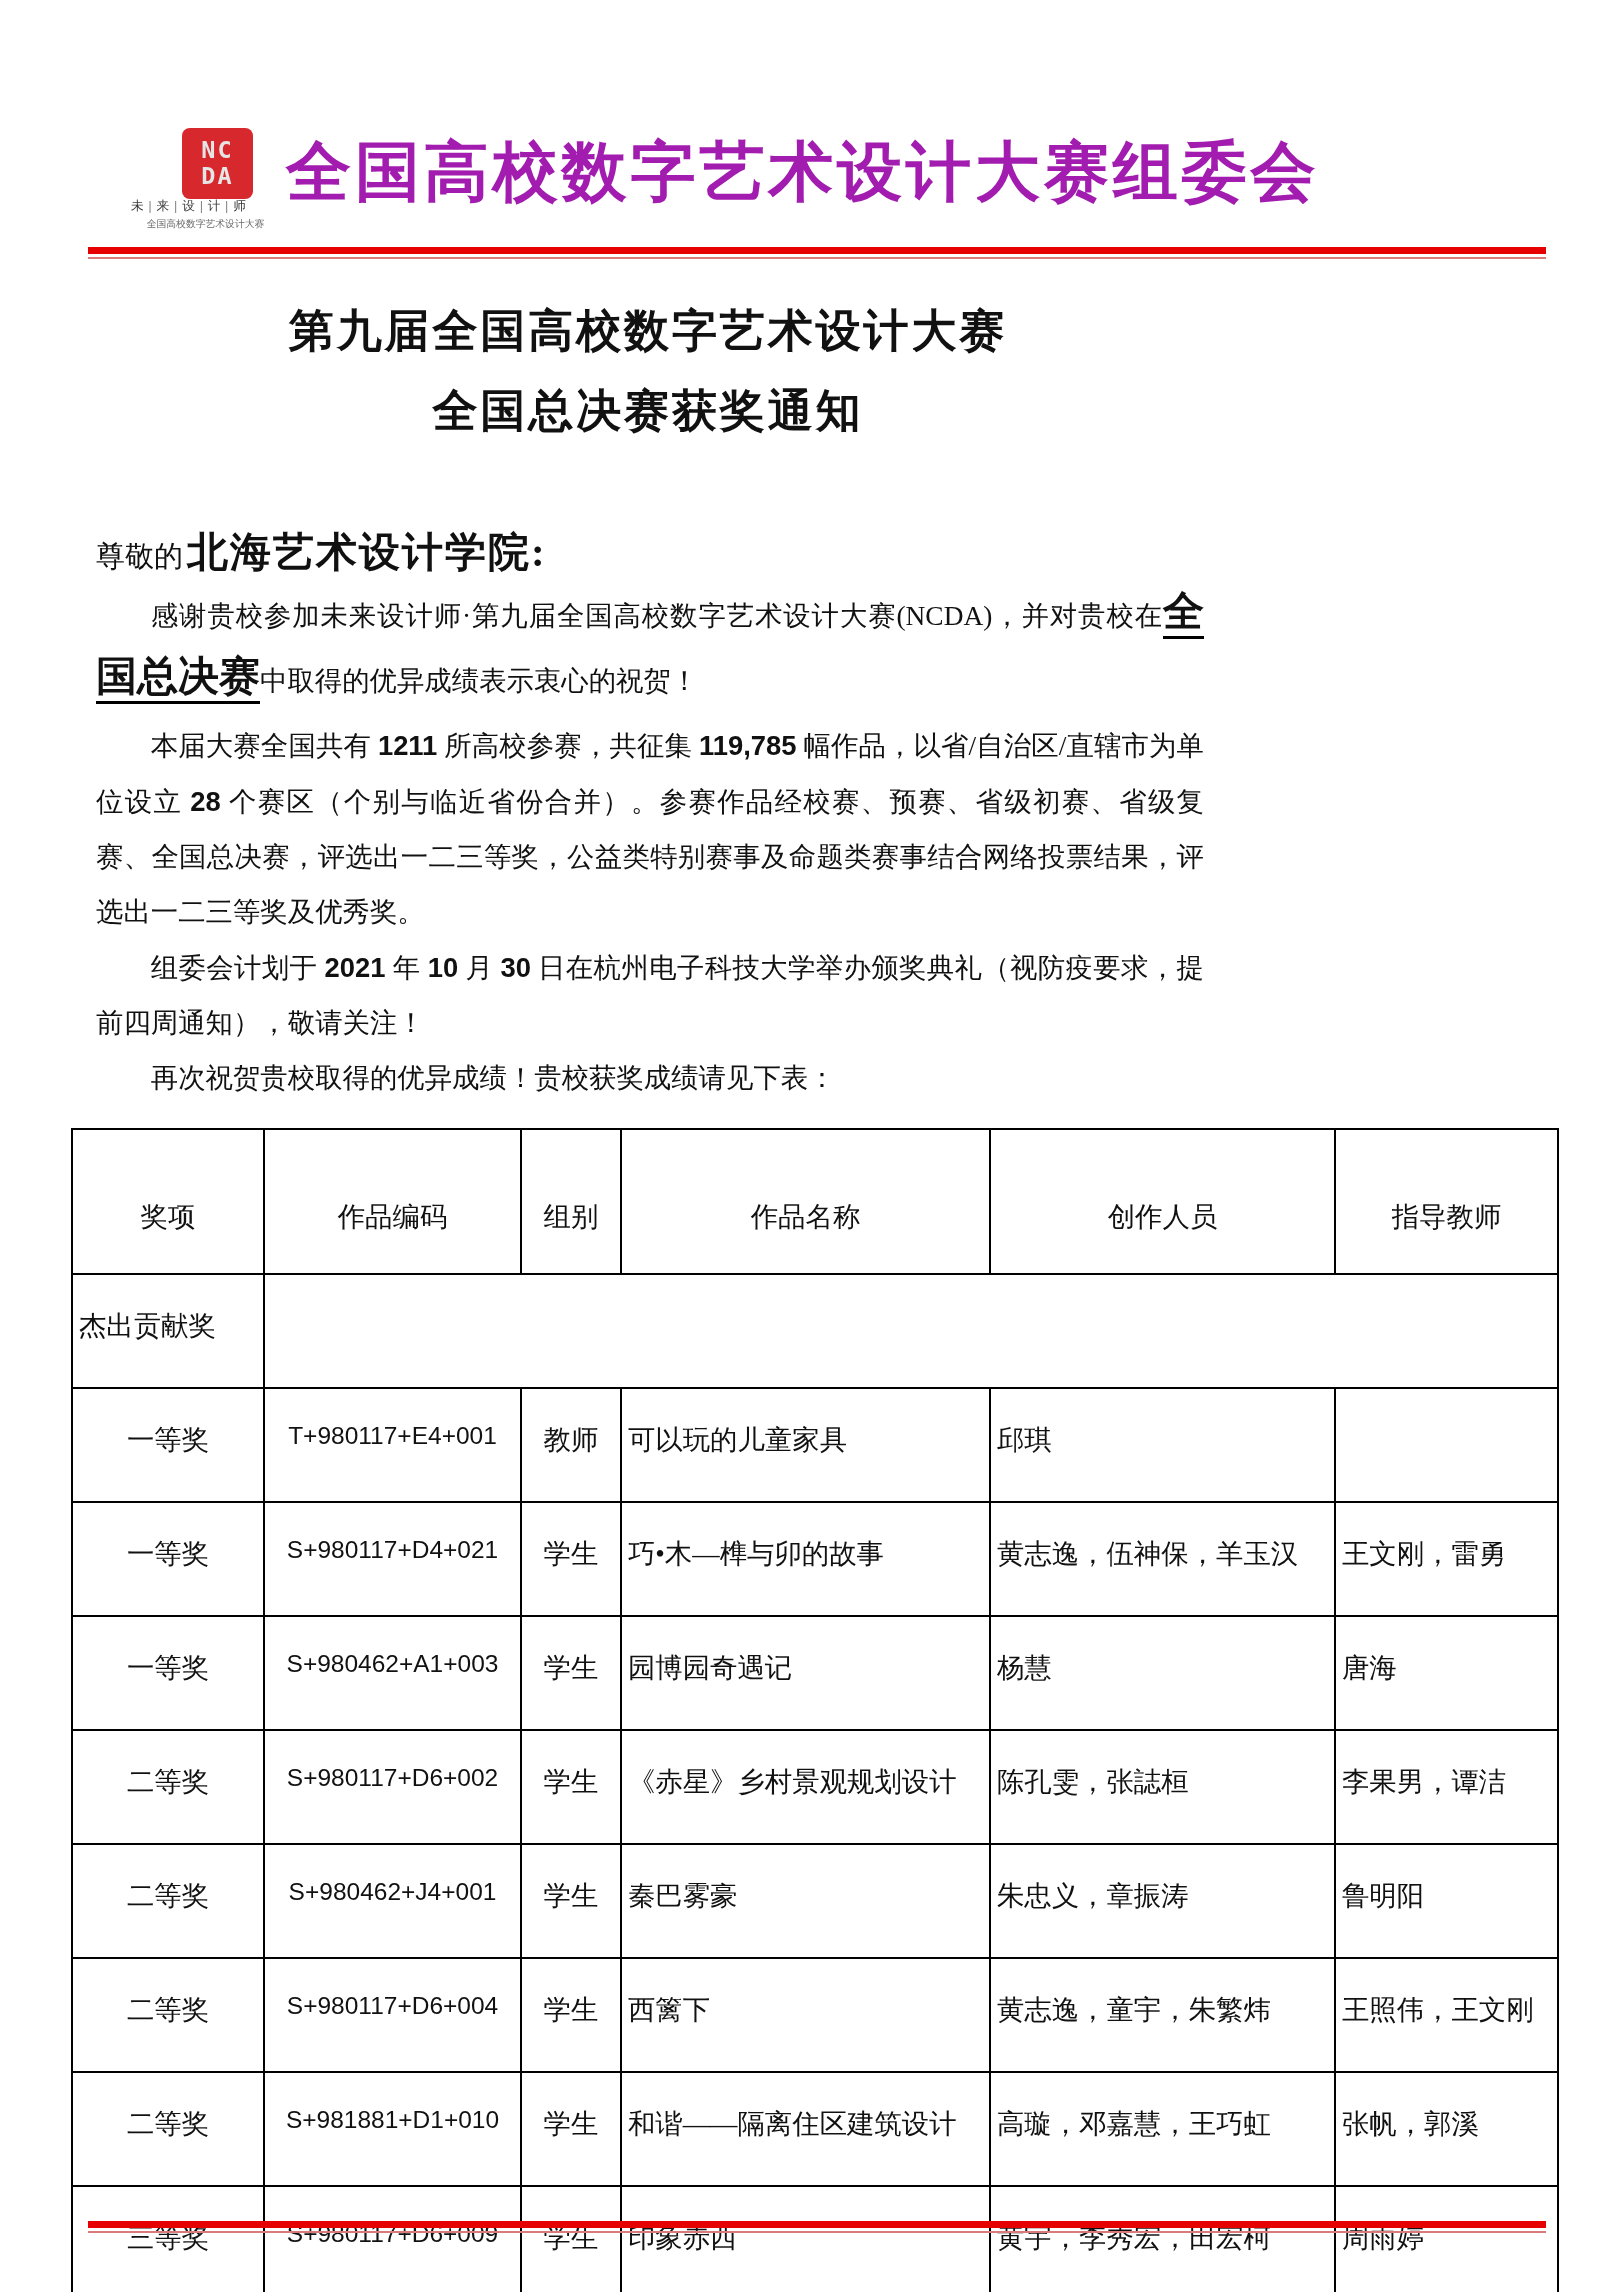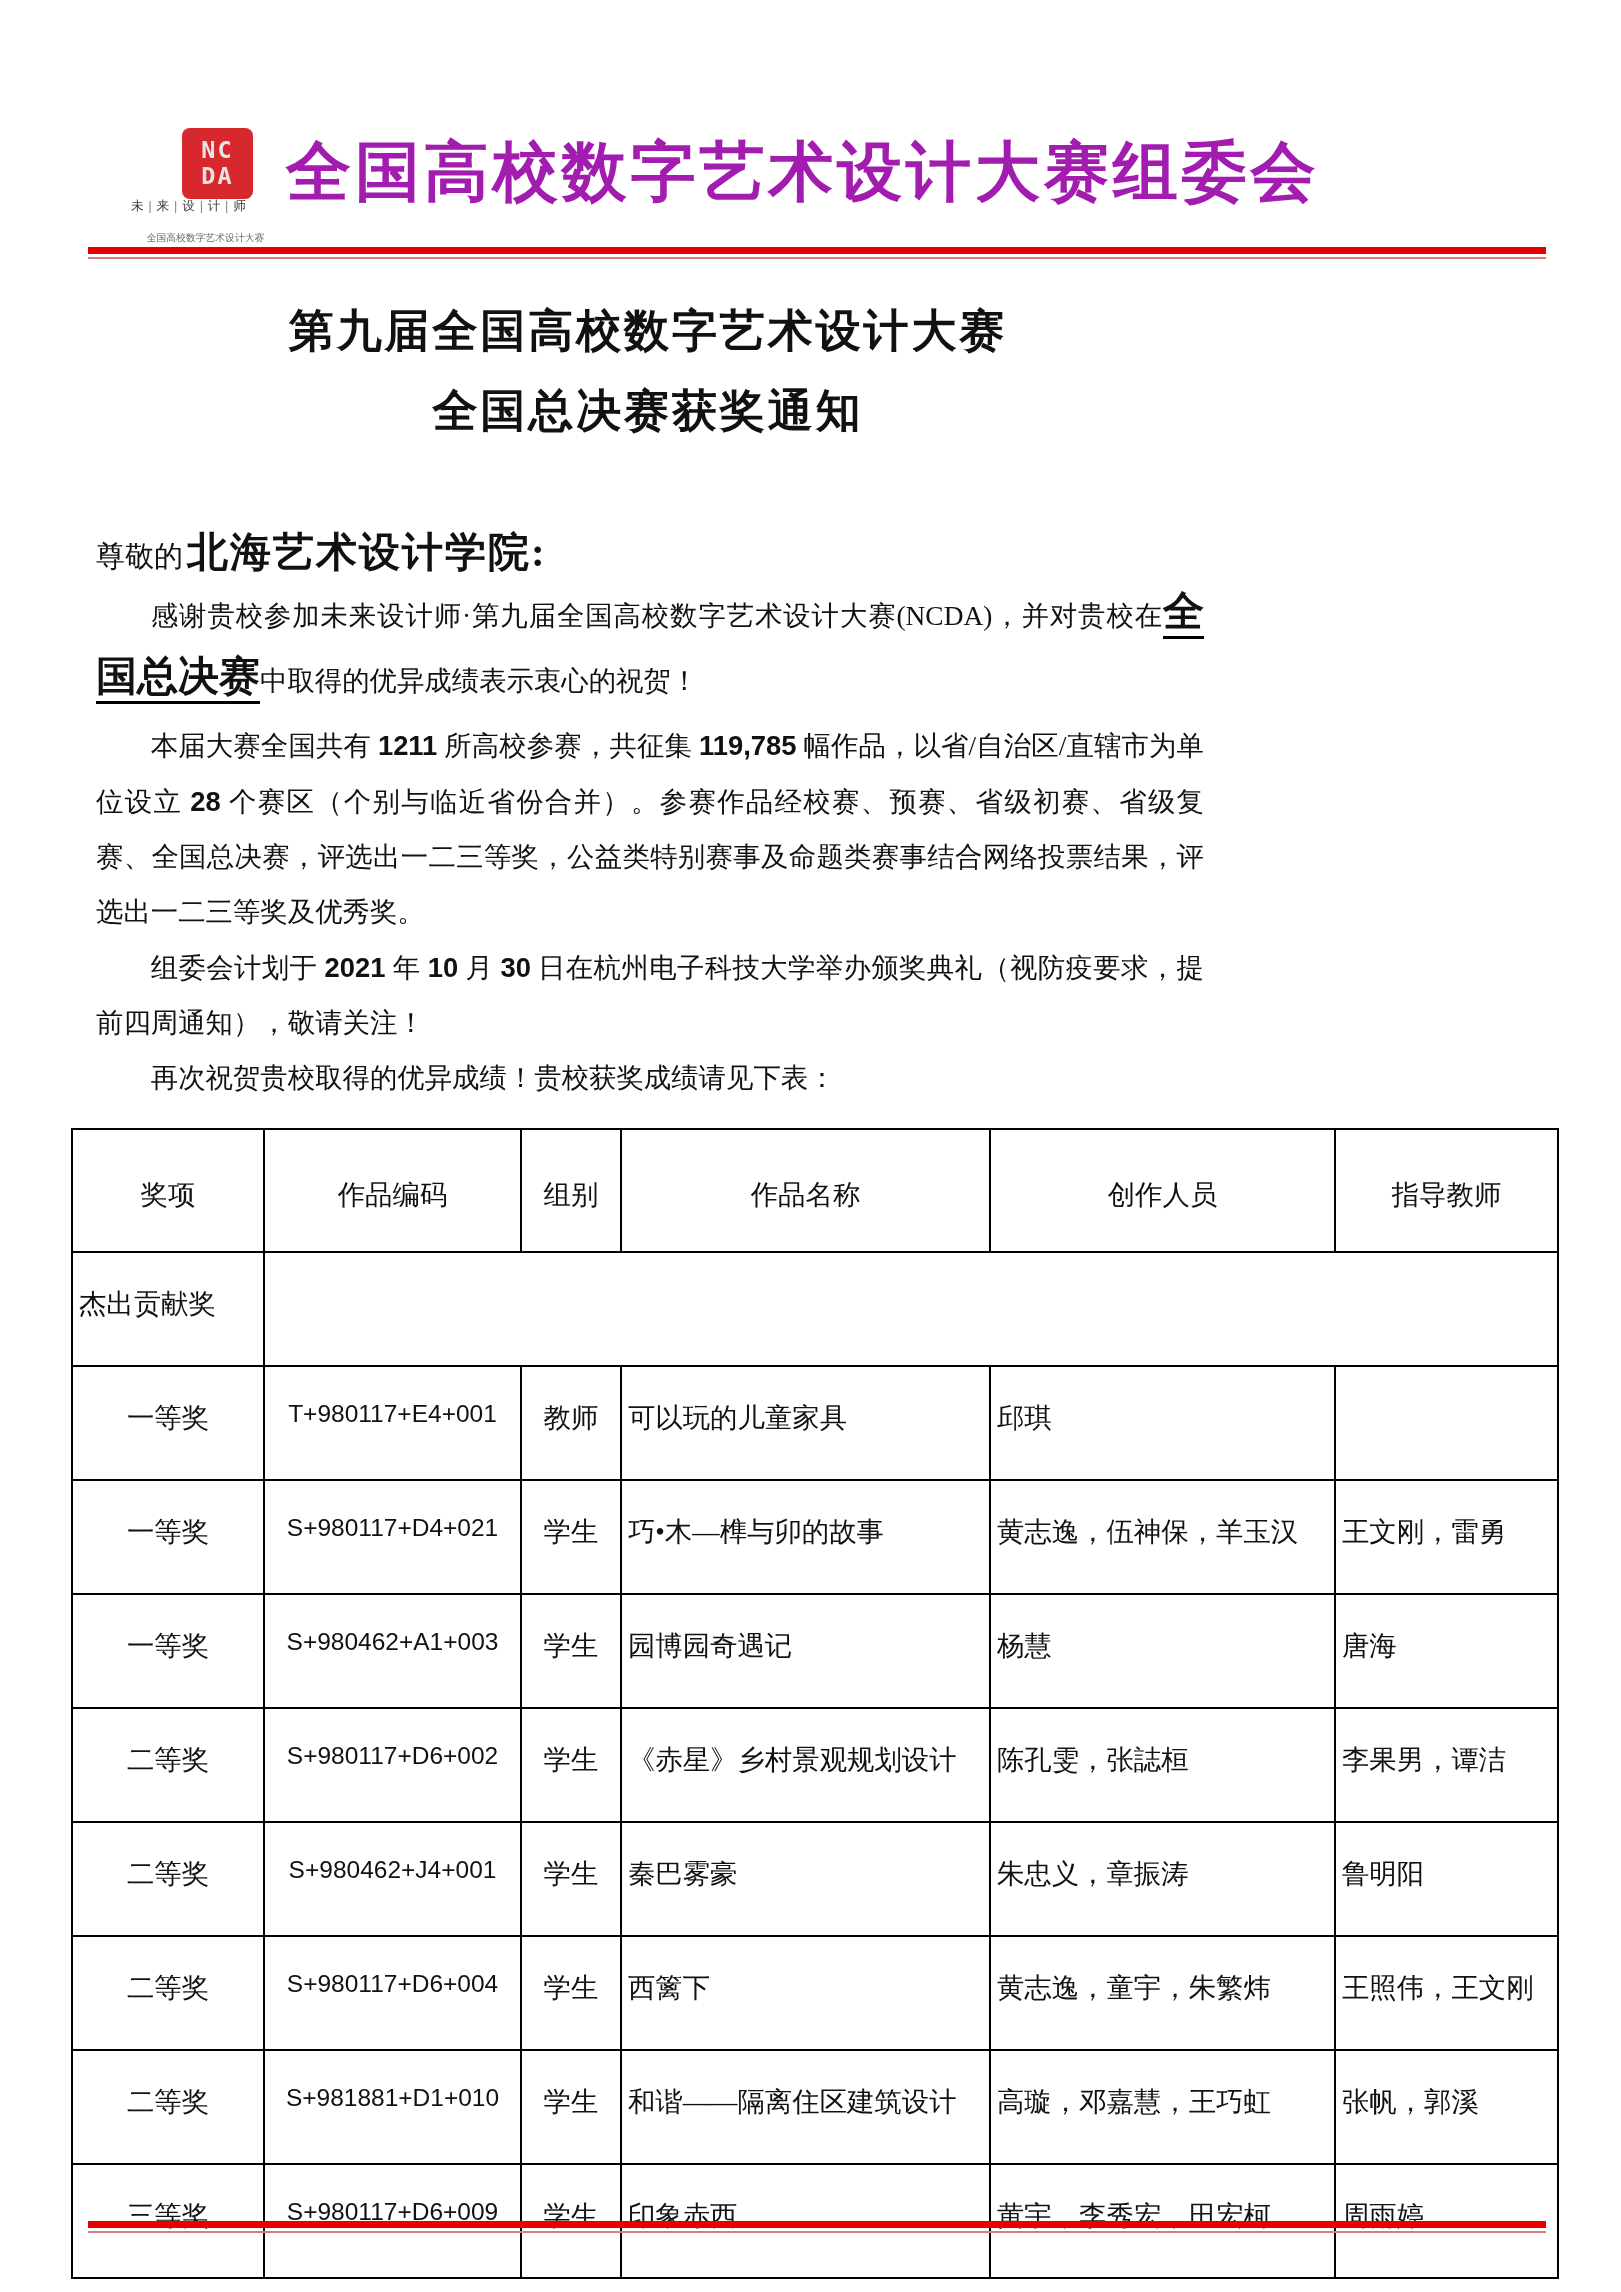--- a/index.html
+++ b/index.html
@@ -7,21 +7,21 @@
         font-family:"Liberation Serif",serif;color:#111;overflow:hidden;}
 
   
   .logo{position:absolute;left:182px;top:128px;width:71px;height:71px;
         background:#d7282e;border-radius:7.8px;color:#e5e5e5;
         display:flex;flex-direction:column;align-items:center;justify-content:center;
         font-family:"DejaVu Sans Mono",monospace;font-weight:bold;
         font-size:23.5px;line-height:25.5px;letter-spacing:2px;}
   .logo-sub1{position:absolute;left:131px;top:198px;width:149px;
              font-size:12.7px;color:#3a3a3a;letter-spacing:1px;white-space:nowrap;}
-  .logo-sub2{position:absolute;left:131px;top:232px;width:149px;text-align:center;
+  .logo-sub2{position:absolute;left:131px;top:218px;width:149px;text-align:center;
              font-size:9.8px;color:#6a6a6a;white-space:nowrap;}
   .org-title{position:absolute;left:286px;top:140px;font-size:65px;line-height:1;
              font-weight:bold;color:#a21caf;letter-spacing:3.9px;white-space:nowrap;}
   .rule{position:absolute;left:88px;width:1458px;}
   .rule-top{top:247px;}
   .rule-bottom{top:2221px;}
   .rule-thick{height:6.9px;background:#e60000;}
   .rule-thin{height:2px;background:#d97b7b;margin-top:2.9px;}
 
   
@@ -39,21 +39,21 @@
   .num{font-family:"Liberation Sans",sans-serif;font-weight:bold;}
   .highlight{font-size:41px;font-weight:bold;line-height:1;
              border-bottom:3.9px solid #000;padding-bottom:2px;}
 
   
   .award-table{margin:21.6px 0 0 71px;width:1486px;border-collapse:collapse;
                table-layout:fixed;font-size:27.4px;}
   .award-table td,.award-table th{border:2px solid #000;vertical-align:top;
                padding:33px 5.9px 0 5.9px;font-weight:normal;height:79px;
                overflow:hidden;white-space:nowrap;}
-  .award-table th{height:74px;padding-top:47px;text-align:center;}
+  .award-table th{height:74px;padding-top:69px;text-align:center;}
   .c-award,.c-code,.c-group{text-align:center;}
   .c-code{font-family:"Liberation Sans",sans-serif;font-size:24.5px;font-weight:600;}
   .c-work,.c-creators{text-align:left;padding-left:29px;}
   .c-teachers{text-align:left;padding-left:19.6px;}
   .section-label{text-align:left;padding-left:35px;}
 </style>
 </head>
 <body>
 
 <div class="page">

